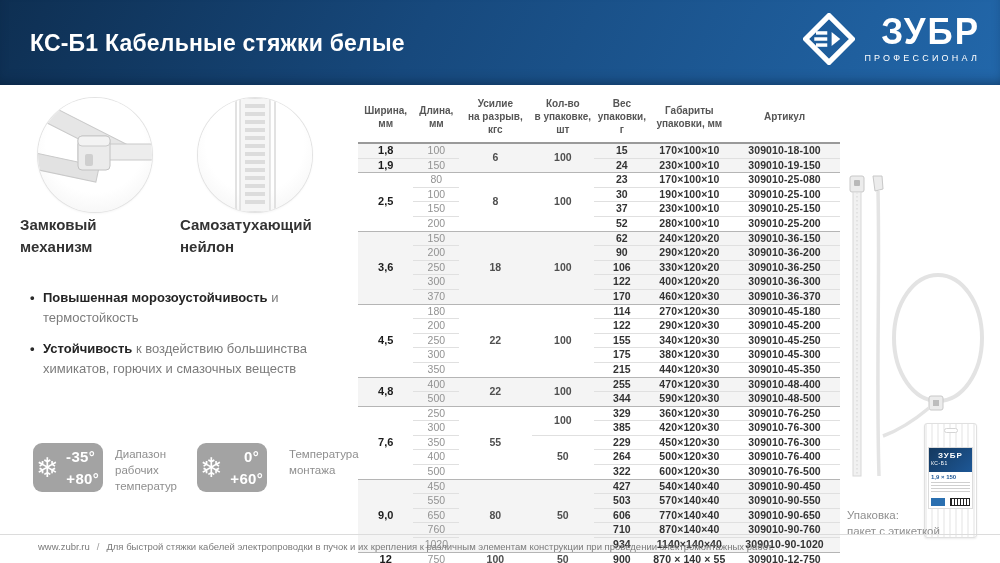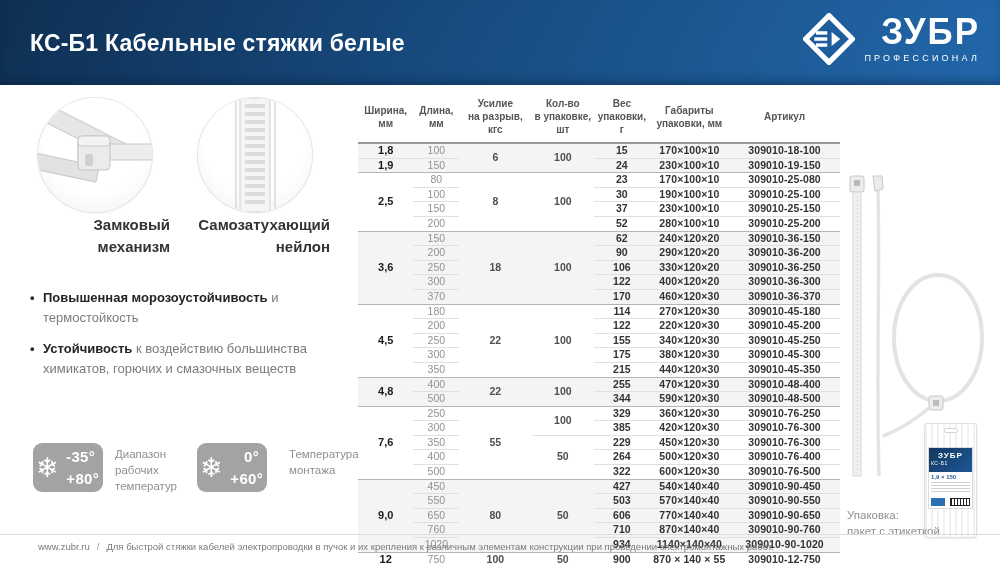--- a/index.html
+++ b/index.html
@@ -28,21 +28,21 @@
   
   .feature-circle {
     position:absolute; width:114px; height:114px; border-radius:50%;
     background:radial-gradient(circle at 50% 40%, #ffffff 55%, #f0f0f0 100%);
     box-shadow:0 0 0 1px #e3e3e3, 0 1px 3px rgba(0,0,0,.08);
     overflow:hidden;
   }
   .circle-1 { left:38px; top:98px; }
   .circle-2 { left:198px; top:98px; }
   .circle-label {
-    position:absolute; top:214px; width:150px; text-align:right;
+    position:absolute; top:214px; width:150px; text-align:left;
     font-size:15px; font-weight:bold; color:#333; line-height:1.45;
   }
   .label-1 { left:20px; }
   .label-2 { left:180px; }
 
   .bullets { position:absolute; left:30px; top:288px; width:334px; }
   .bullet { position:relative; padding-left:13px; margin-bottom:12px; font-size:13px; color:#7b7b7b; line-height:1.5; }
   .bullet::before { content:"\2022"; position:absolute; left:0; top:0; color:#2b2b2b; font-weight:bold; }
   .bullet b { color:#242424; }
 
@@ -327,21 +327,21 @@
             <td class="col-len">180</td>
             <td class="col-force" rowspan="5">22</td>
             <td class="col-qty" rowspan="5">100</td>
             <td class="col-wt">114</td>
             <td class="col-dim">270×120×30</td>
             <td class="col-sku">309010-45-180</td>
           </tr>
           <tr>
             <td class="col-len inner">200</td>
             <td class="col-wt inner">122</td>
-            <td class="col-dim inner">220×120×30</td>
+            <td class="col-dim inner">290×120×30</td>
             <td class="col-sku inner">309010-45-200</td>
           </tr>
           <tr>
             <td class="col-len inner">250</td>
             <td class="col-wt inner">155</td>
             <td class="col-dim inner">340×120×30</td>
             <td class="col-sku inner">309010-45-250</td>
           </tr>
           <tr>
             <td class="col-len inner">300</td>

